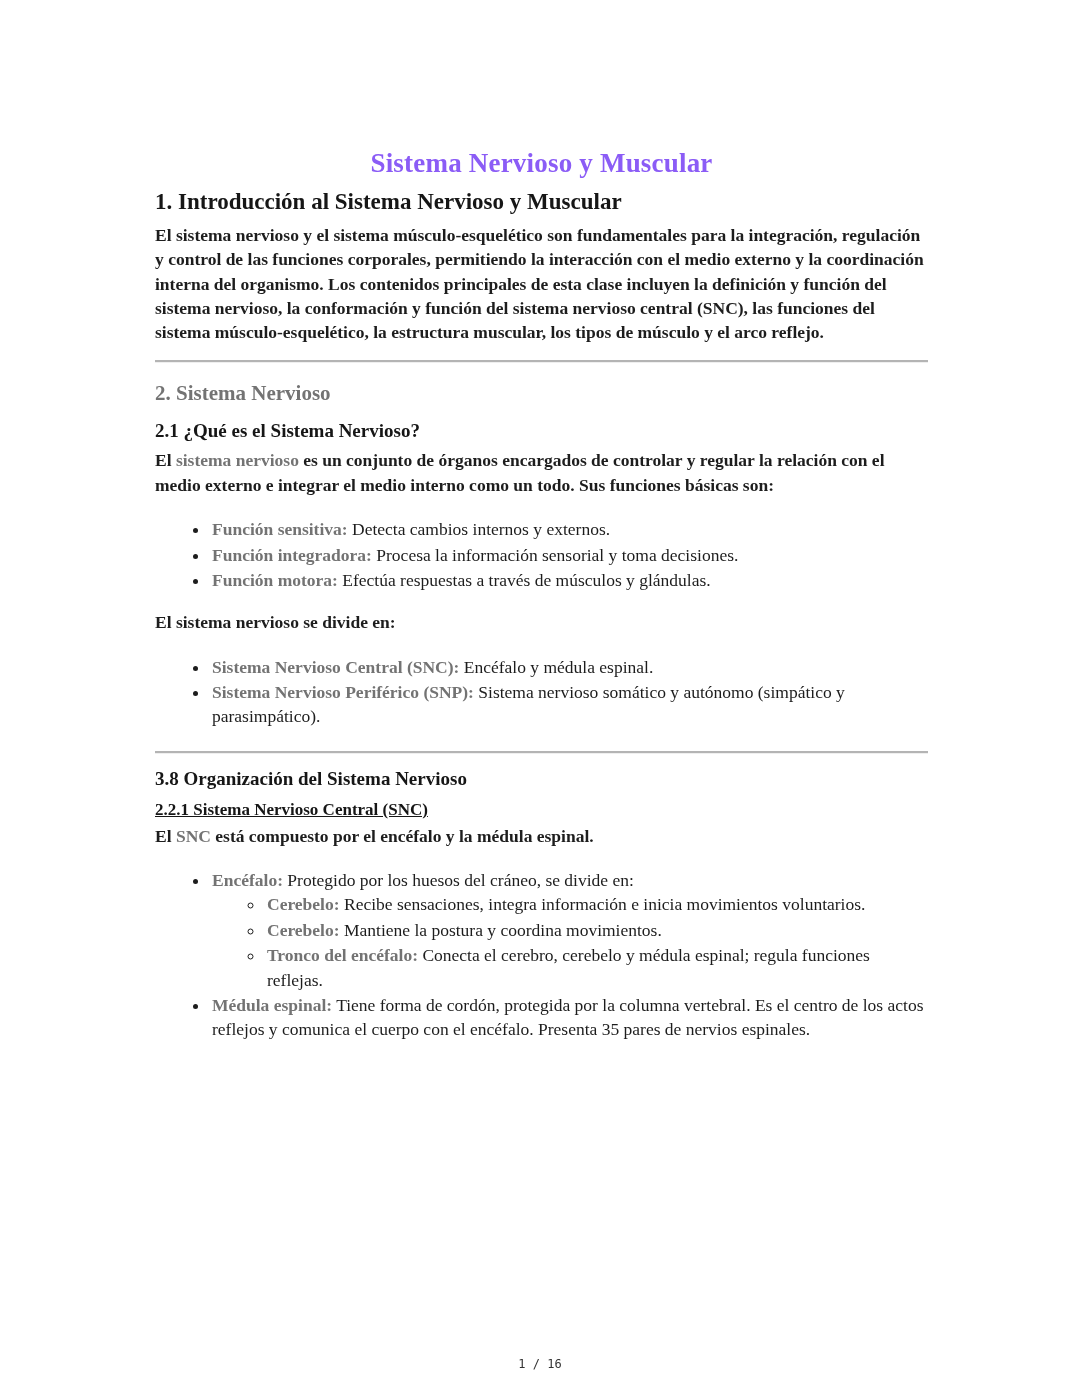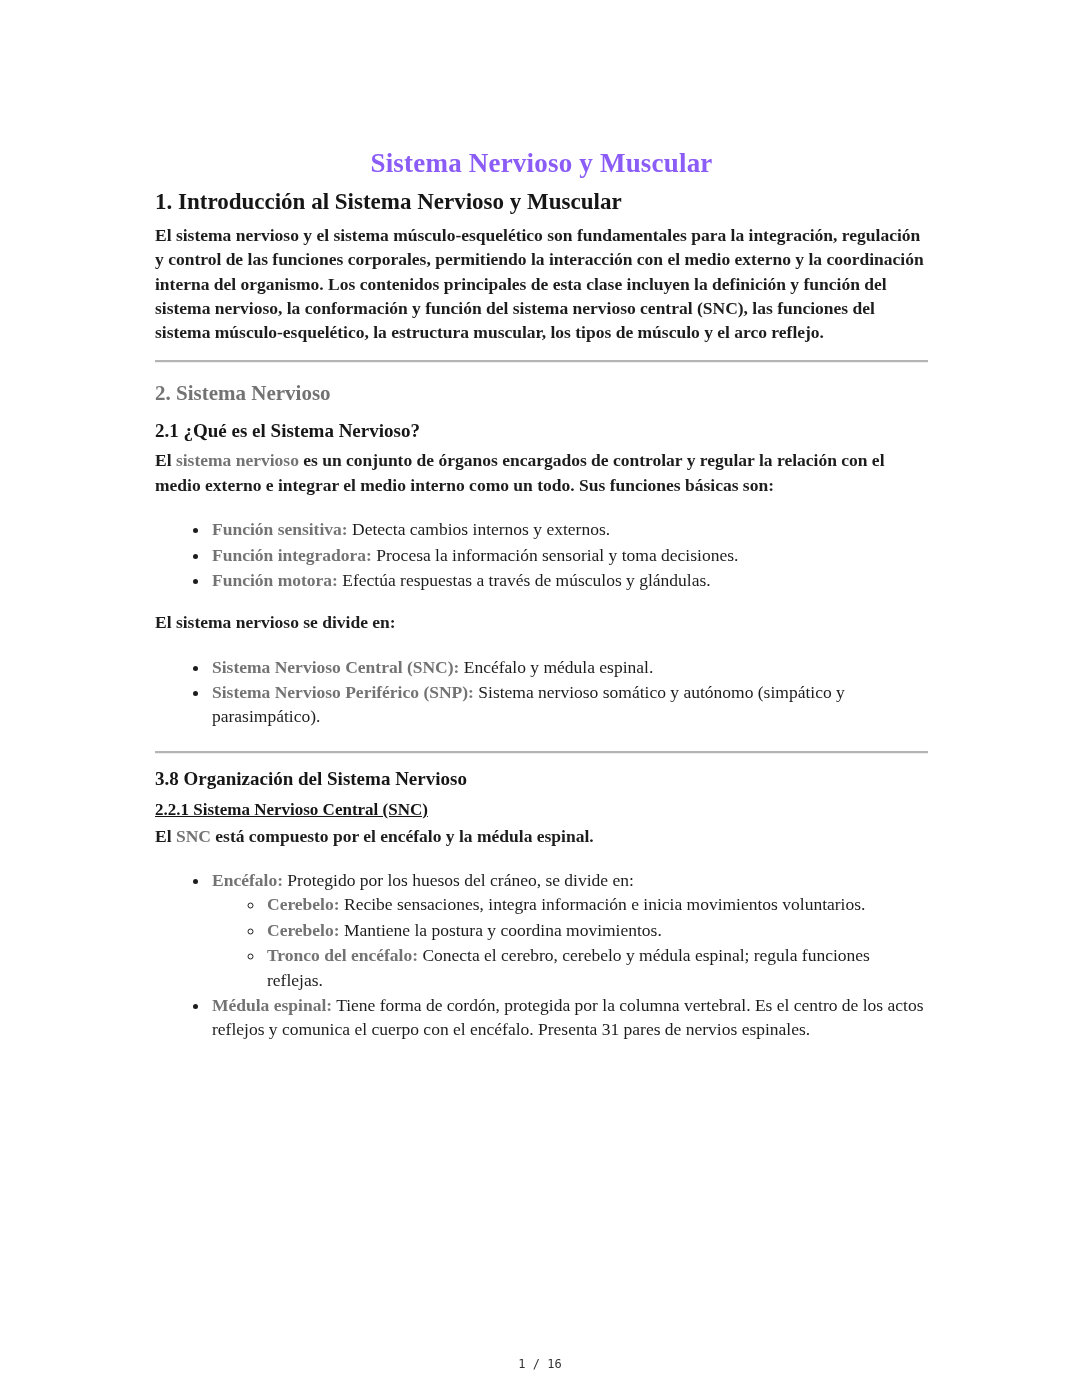--- a/index.html
+++ b/index.html
@@ -129,18 +129,18 @@
 
   <ul class="lvl1">
     <li>
       <strong>Encéfalo:</strong><span> Protegido por los huesos del cráneo, se divide en:</span>
       <ul class="lvl2">
         <li><strong>Cerebelo:</strong><span> Recibe sensaciones, integra información e inicia movimientos voluntarios.</span></li>
         <li><strong>Cerebelo:</strong><span> Mantiene la postura y coordina movimientos.</span></li>
         <li><strong>Tronco del encéfalo:</strong><span> Conecta el cerebro, cerebelo y médula espinal; regula funciones reflejas.</span></li>
       </ul>
     </li>
-    <li><strong>Médula espinal:</strong><span> Tiene forma de cordón, protegida por la columna vertebral. Es el centro de los actos reflejos y comunica el cuerpo con el encéfalo. Presenta 31 pares de nervios espinales.</span></li>
+    <li><strong>Médula espinal:</strong><span> Tiene forma de cordón, protegida por la columna vertebral. Es el centro de los actos reflejos y comunica el cuerpo con el encéfalo. Presenta 35 pares de nervios espinales.</span></li>
   </ul>
 
   <div class="footer">1 / 16</div>
 
 </div>
 
 </body></html>

